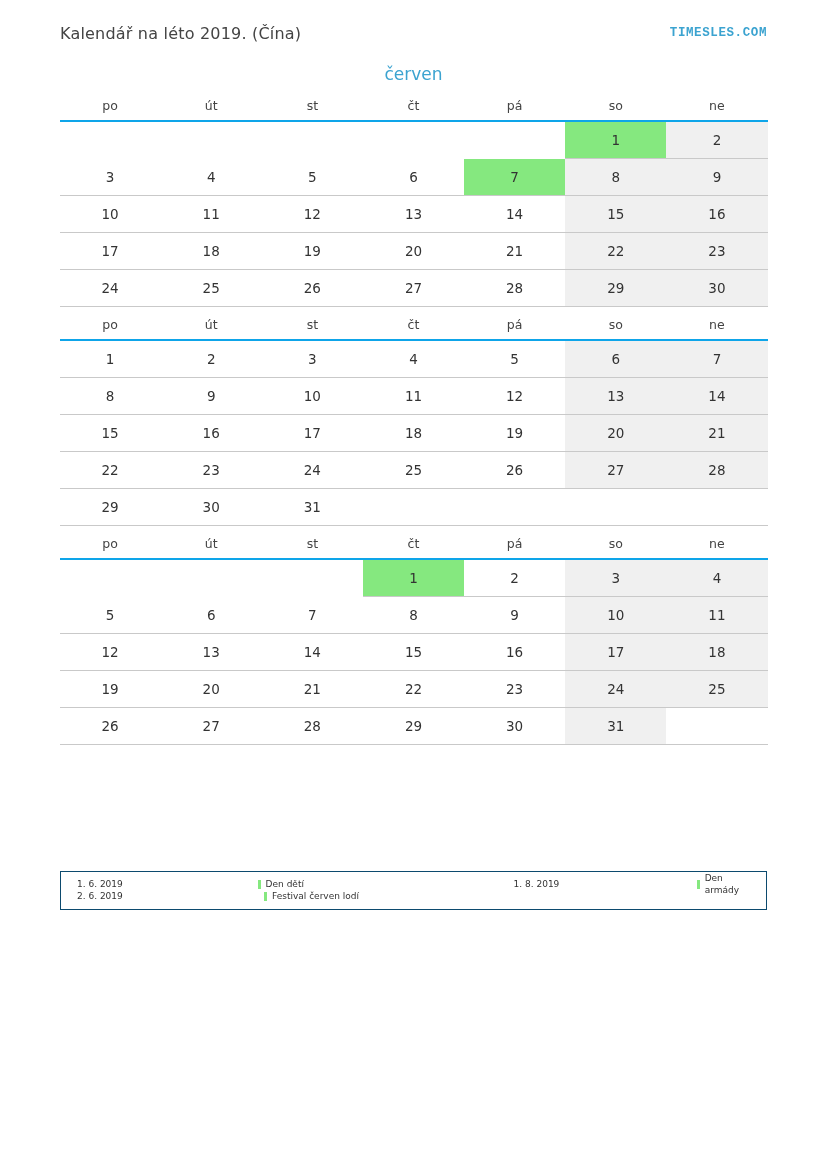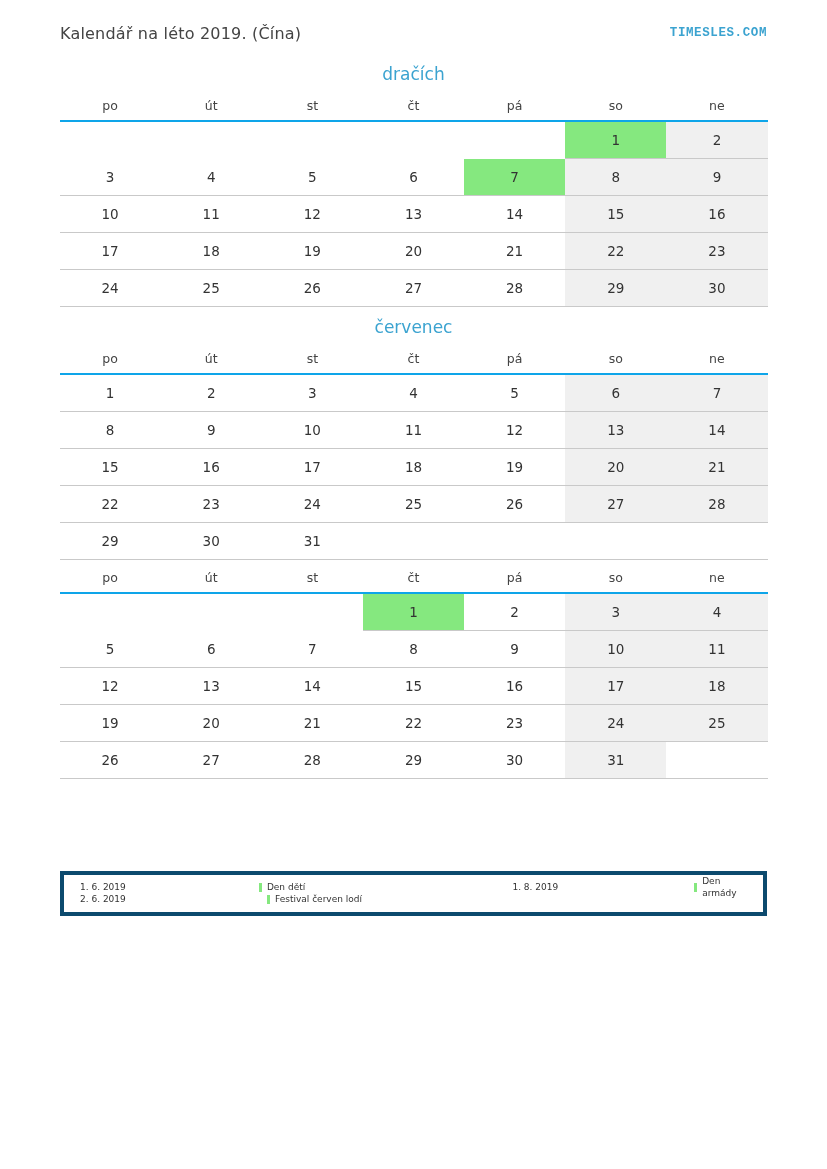--- a/index.html
+++ b/index.html
@@ -96,21 +96,21 @@
     background: #85e87f;
   }
   table.cal tr.last td {
     border-bottom: 1px solid #c9c9c9;
   }
   .legend {
     position: absolute;
     left: 60px;
     top: 871px;
     width: 707px;
-    border: 4px solid #0c4a6e;
+    border: 1px solid #0c4a6e;
     box-sizing: border-box;
     padding: 6px 8px 7px 8px;
   }
   .legend-row {
     display: flex;
     align-items: center;
     font-size: 9px;
     color: #333333;
     height: 12px;
     line-height: 12px;
@@ -147,21 +147,21 @@
 
 <div class="page">
 
   <div class="header">
     <div class="doc-title">Kalendář na léto 2019. (Čína)</div>
     <div class="brand">TIMESLES.COM</div>
   </div>
 
   <div class="months">
       <div class="month">
-        <div class="month-title">dračích</div>
+        <div class="month-title">červen</div>
         <table class="cal">
           <colgroup>
             <col>
             <col>
             <col>
             <col>
             <col>
             <col>
             <col>
           </colgroup>
@@ -219,21 +219,20 @@
               <td>26</td>
               <td>27</td>
               <td>28</td>
               <td class="weekend">29</td>
               <td class="weekend">30</td>
             </tr>
           </tbody>
         </table>
       </div>
       <div class="month">
-        <div class="month-title">červenec</div>
         <table class="cal">
           <colgroup>
             <col>
             <col>
             <col>
             <col>
             <col>
             <col>
             <col>
           </colgroup>

